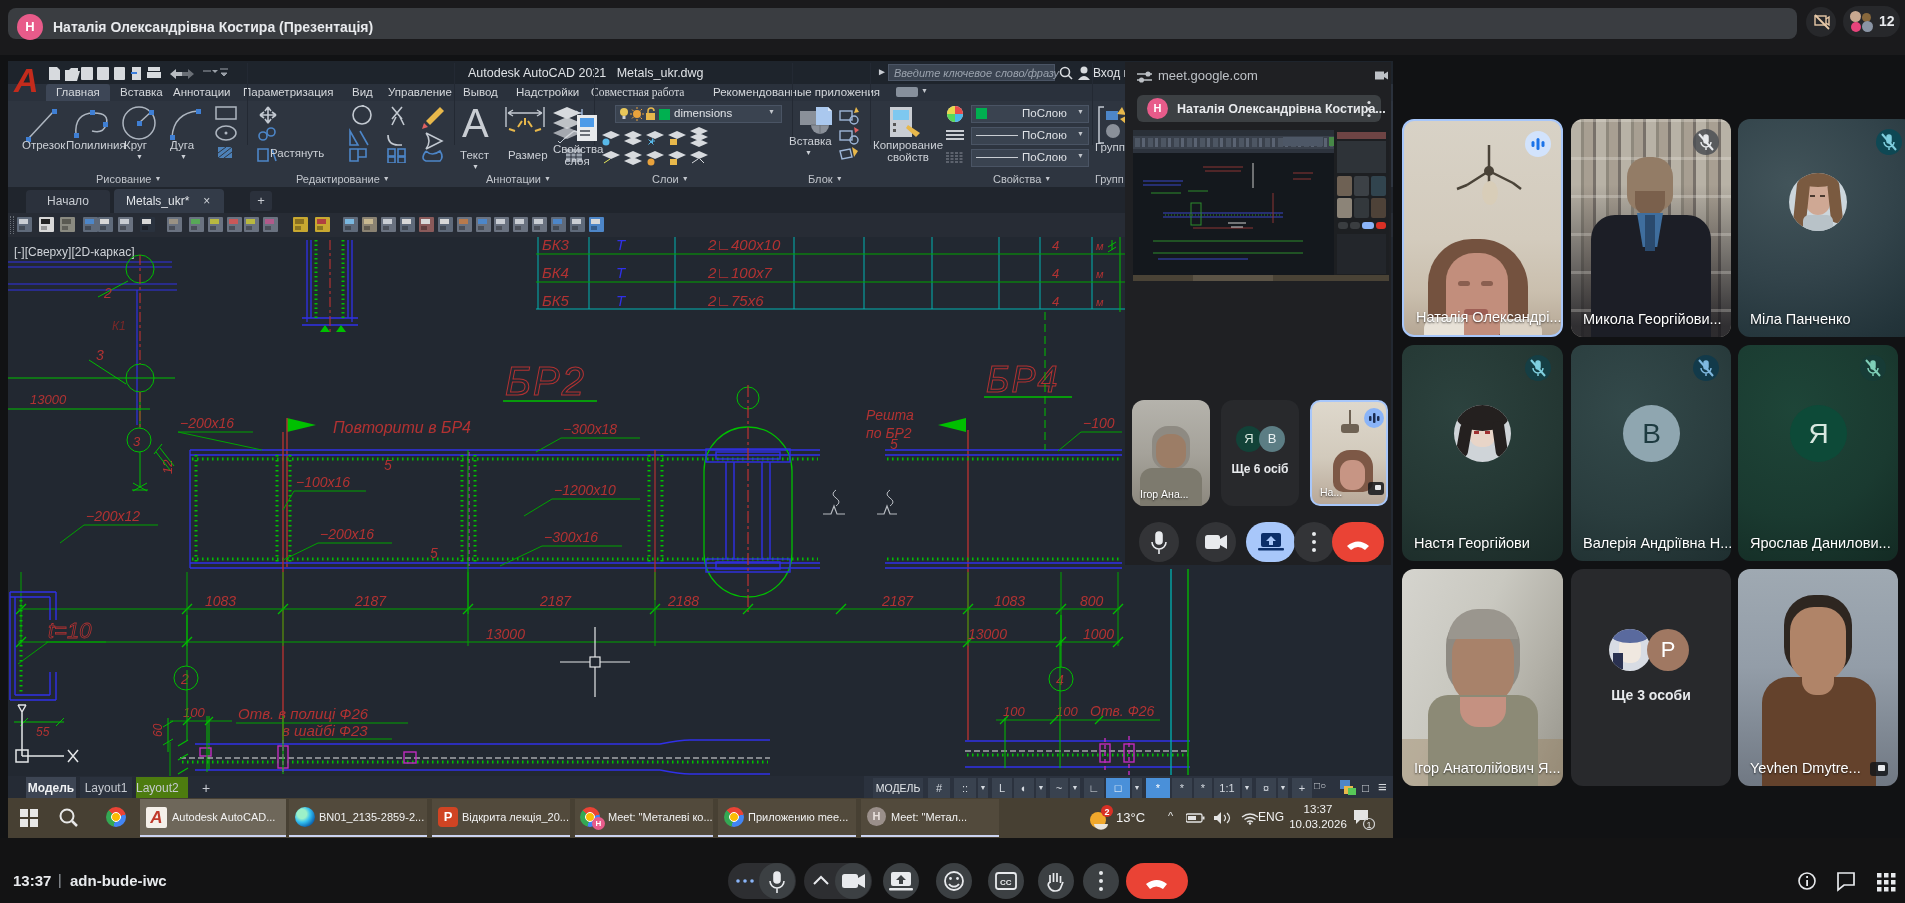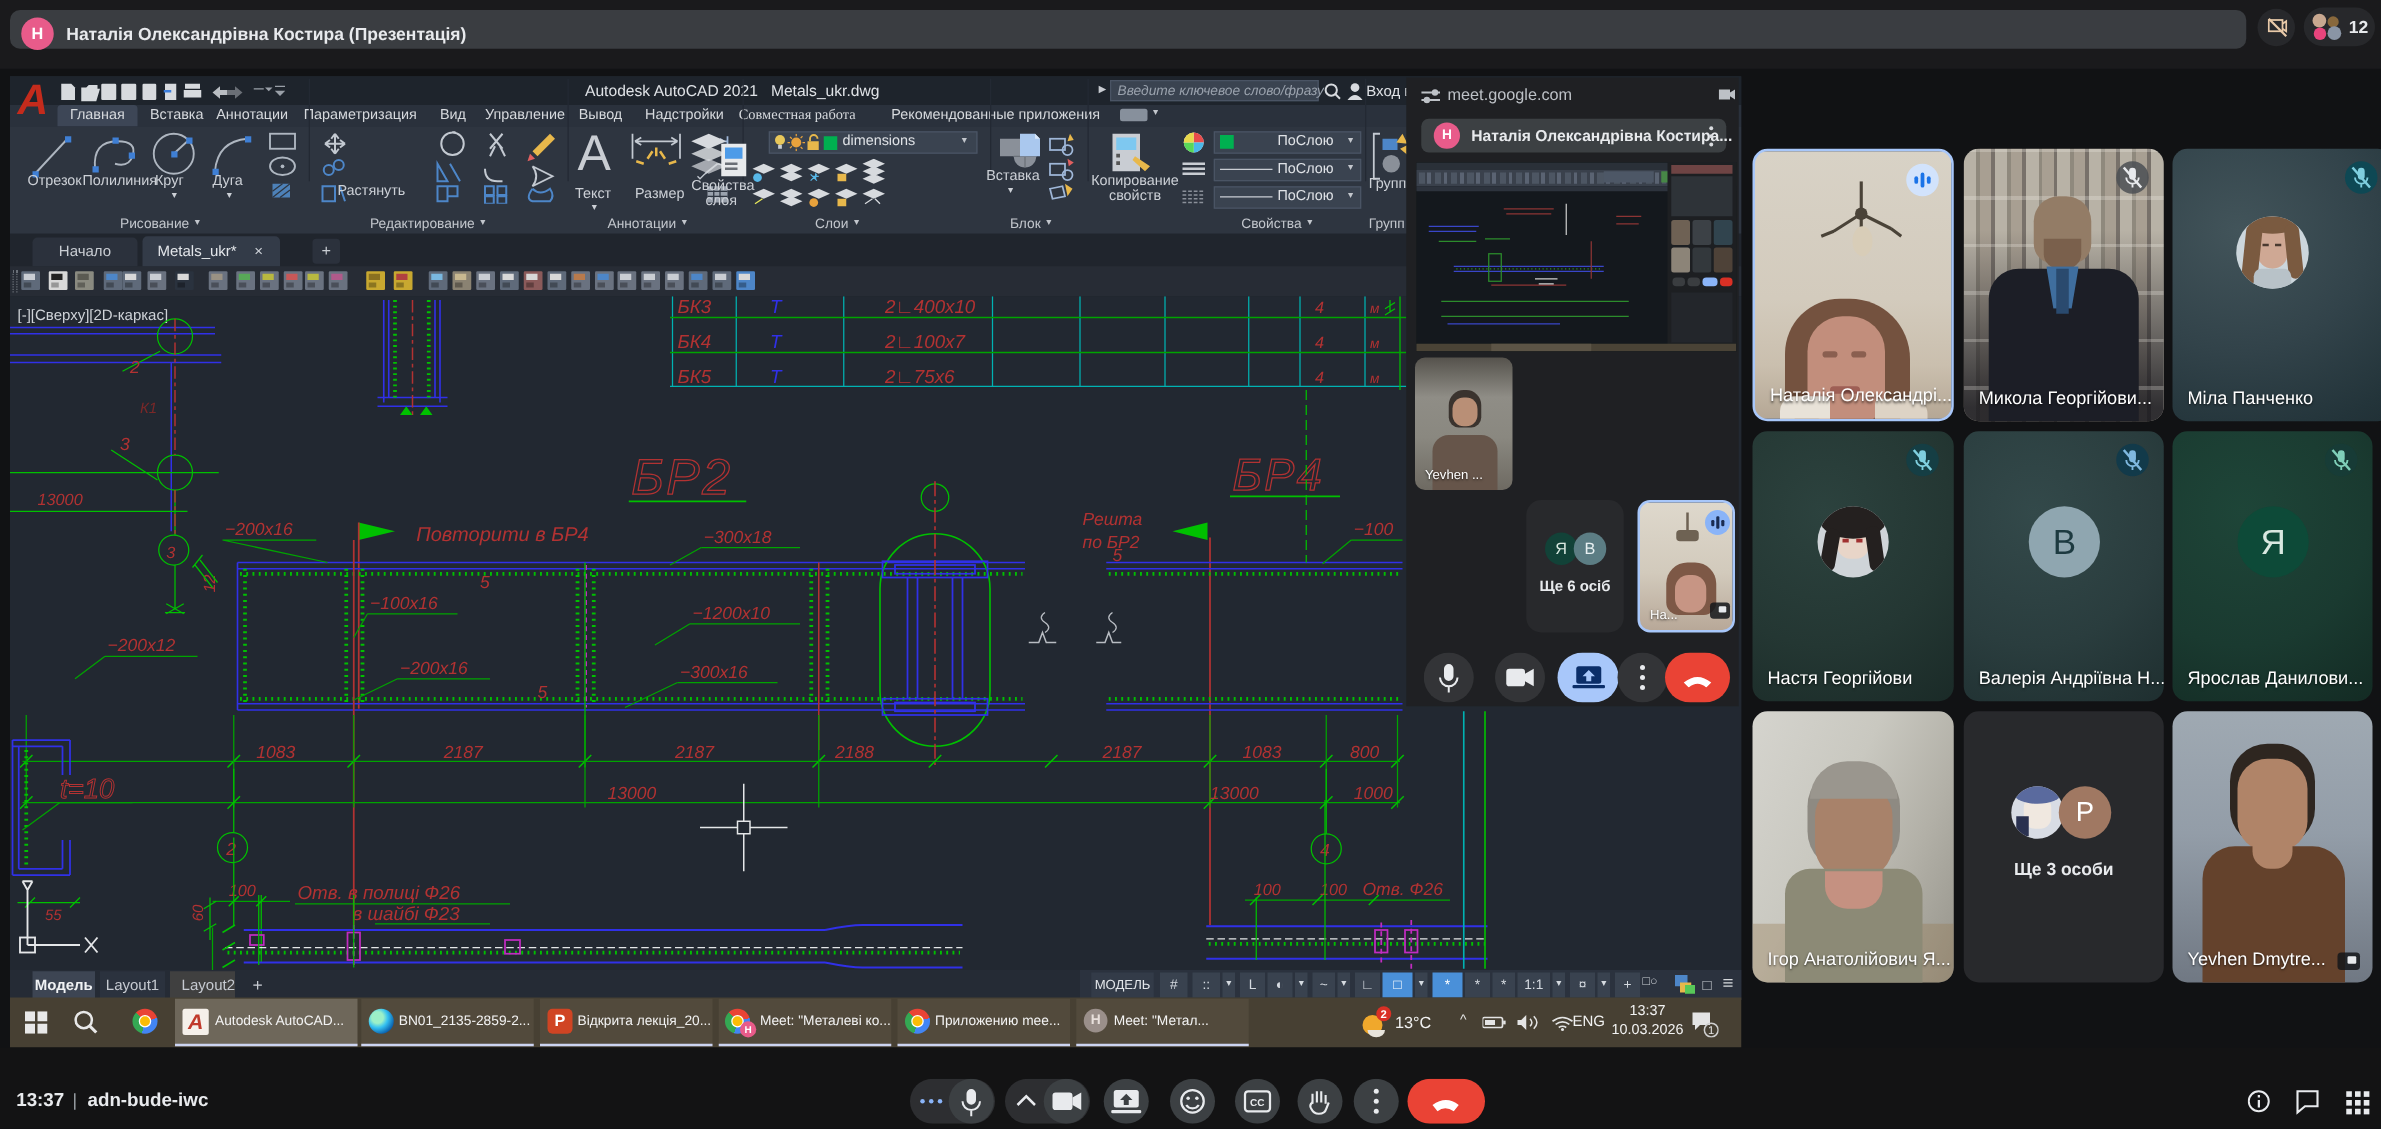--- a/index.html
+++ b/index.html
@@ -677,21 +677,21 @@
         <div style="position:absolute;left:2px;top:9px;width:6px;height:4px;background:rgba(0,0,0,.3);"></div>
       </div>
     <div class="abs" style="left:581px;top:4px;width:15px;height:15px;background:#4d86c8;border-radius:1px;">
         <div style="position:absolute;left:2px;top:2px;width:9px;height:5px;background:#d8d8d8;"></div>
         <div style="position:absolute;left:2px;top:9px;width:6px;height:4px;background:rgba(0,0,0,.3);"></div>
       </div>
         </div>
 
     <div class="abs" style="left:18px;top:716px;width:50px;height:22px;background:#3d4553;color:#f0f2f4;font-weight:bold;font-size:12px;text-align:center;line-height:22px;">Модель</div>
     <div class="abs" style="left:72px;top:716px;width:52px;height:22px;color:#c6cad1;font-size:12px;text-align:center;line-height:22px;background:#2b323e;">Layout1</div>
-    <div class="abs" style="left:128px;top:716px;width:52px;height:22px;color:#c6cad1;font-size:12px;text-align:right;line-height:22px;background:#404040;">Layout2</div>
+    <div class="abs" style="left:128px;top:716px;width:52px;height:22px;color:#c6cad1;font-size:12px;text-align:left;line-height:22px;background:#4d7c0f;">Layout2</div>
     <div class="abs" style="left:188px;top:716px;width:20px;height:22px;color:#c6cad1;font-size:14px;text-align:center;line-height:22px;">+</div>
     <div id="statusbar" class="abs" style="left:856px;top:715px;width:529px;height:24px;background:#2b323e;">
     <div class="abs" style="left:9px;top:2px;width:50px;height:20px;background:#333b48;color:#e3e6ea;font-size:10.5px;text-align:center;line-height:20px;">МОДЕЛЬ</div>
     <div class="abs" style="left:64px;top:2px;width:22px;height:20px;background:#39424f;color:#d5dae0;font-size:11px;text-align:center;line-height:20px;">#</div>
     <div class="abs" style="left:90px;top:2px;width:22px;height:20px;background:#39424f;color:#d5dae0;font-size:11px;text-align:center;line-height:20px;">::</div>
     <div class="abs" style="left:114px;top:2px;width:10px;height:20px;background:#39424f;color:#d5dae0;font-size:11px;text-align:center;line-height:20px;"><span style="font-size:7px;vertical-align:2px;">▼</span></div>
     <div class="abs" style="left:128px;top:2px;width:20px;height:20px;background:#39424f;color:#d5dae0;font-size:11px;text-align:center;line-height:20px;">L</div>
     <div class="abs" style="left:150px;top:2px;width:20px;height:20px;background:#39424f;color:#d5dae0;font-size:11px;text-align:center;line-height:20px;">◐</div>
     <div class="abs" style="left:172px;top:2px;width:10px;height:20px;background:#39424f;color:#d5dae0;font-size:11px;text-align:center;line-height:20px;"><span style="font-size:7px;vertical-align:2px;">▼</span></div>
     <div class="abs" style="left:186px;top:2px;width:18px;height:20px;background:#39424f;color:#d5dae0;font-size:11px;text-align:center;line-height:20px;">~</div>
@@ -850,27 +850,27 @@
         <div class="abs" style="left:4px;top:92px;width:10px;height:7px;border-radius:3px;background:#3a3d40;"></div>
         <div class="abs" style="left:16px;top:92px;width:10px;height:7px;border-radius:3px;background:#3a3d40;"></div>
         <div class="abs" style="left:28px;top:92px;width:12px;height:7px;border-radius:3px;background:#8ab4f8;"></div>
         <div class="abs" style="left:42px;top:92px;width:10px;height:7px;border-radius:3px;background:#d93025;"></div>
         <div class="abs" style="left:3px;top:104px;width:49px;height:40px;background:#23262b;"></div>
       </div>
       <div class="abs" style="left:0;top:145px;width:256px;height:6px;background:#4a4336;"></div>
       <div class="abs" style="left:60px;top:145px;width:80px;height:6px;background:#5c5446;"></div>
     </div>
 
-    <div class="tile" style="left:7px;top:224px;width:78px;height:106px;border-radius:8px;background:linear-gradient(180deg,#55524c 0%,#8f8d86 30%,#8a8880 60%,#6e6a62 100%);">
-      <div class="abs" style="left:27px;top:26px;width:26px;height:30px;border-radius:12px 12px 8px 8px;background:#3a332e;"></div>
-      <div class="abs" style="left:30px;top:32px;width:20px;height:23px;border-radius:9px;background:#b98f76;"></div>
-      <div class="abs" style="left:14px;top:62px;width:52px;height:44px;border-radius:13px 13px 0 0;background:#66554a;"></div>
-      <div class="pname">Yevhen ...</div>
-    </div>
-
+
+    <div class="tile" style="left:7px;top:338px;width:78px;height:106px;background:linear-gradient(180deg,#b5b3ac 0%,#a5a29a 50%,#8c887e 100%);">
+      <div class="abs" style="left:20px;top:26px;width:38px;height:44px;border-radius:16px;background:#8e8a82;"></div>
+      <div class="abs" style="left:24px;top:34px;width:30px;height:34px;border-radius:13px;background:#9c7d66;"></div>
+      <div class="abs" style="left:8px;top:68px;width:62px;height:38px;border-radius:12px 12px 0 0;background:#7d7a6e;"></div>
+      <div class="pname">Ігор Ана...</div>
+    </div>
     <div class="tile" style="left:96px;top:338px;width:78px;height:106px;background:#28292c;">
       <div class="abs" style="left:15px;top:26px;width:26px;height:26px;border-radius:50%;background:#124238;color:#d8e8e0;font-size:13px;text-align:center;line-height:26px;">Я</div>
       <div class="abs" style="left:38px;top:26px;width:26px;height:26px;border-radius:50%;background:#5c7d84;color:#e8f0f2;font-size:13px;text-align:center;line-height:26px;">В</div>
       <div class="abs" style="left:0;top:62px;width:78px;text-align:center;color:#e8eaed;font-size:12px;font-weight:bold;">Ще 6 осіб</div>
     </div>
     <div class="tile" style="left:185px;top:338px;width:78px;height:106px;background:linear-gradient(180deg,#ded8cc 0%,#d2cabc 55%,#b8a898 100%);border:2px solid #a8c7fa;border-radius:10px;">
       <div class="abs" style="left:37px;top:8px;width:2px;height:16px;background:#6e6253;"></div>
       <div class="abs" style="left:29px;top:22px;width:18px;height:9px;background:#6e6253;border-radius:3px;"></div>
       <div class="abs" style="left:21px;top:48px;width:40px;height:42px;border-radius:17px 17px 10px 10px;background:#7d5846;"></div>
       <div class="abs" style="left:28px;top:58px;width:25px;height:30px;border-radius:11px;background:#c79584;"></div>

